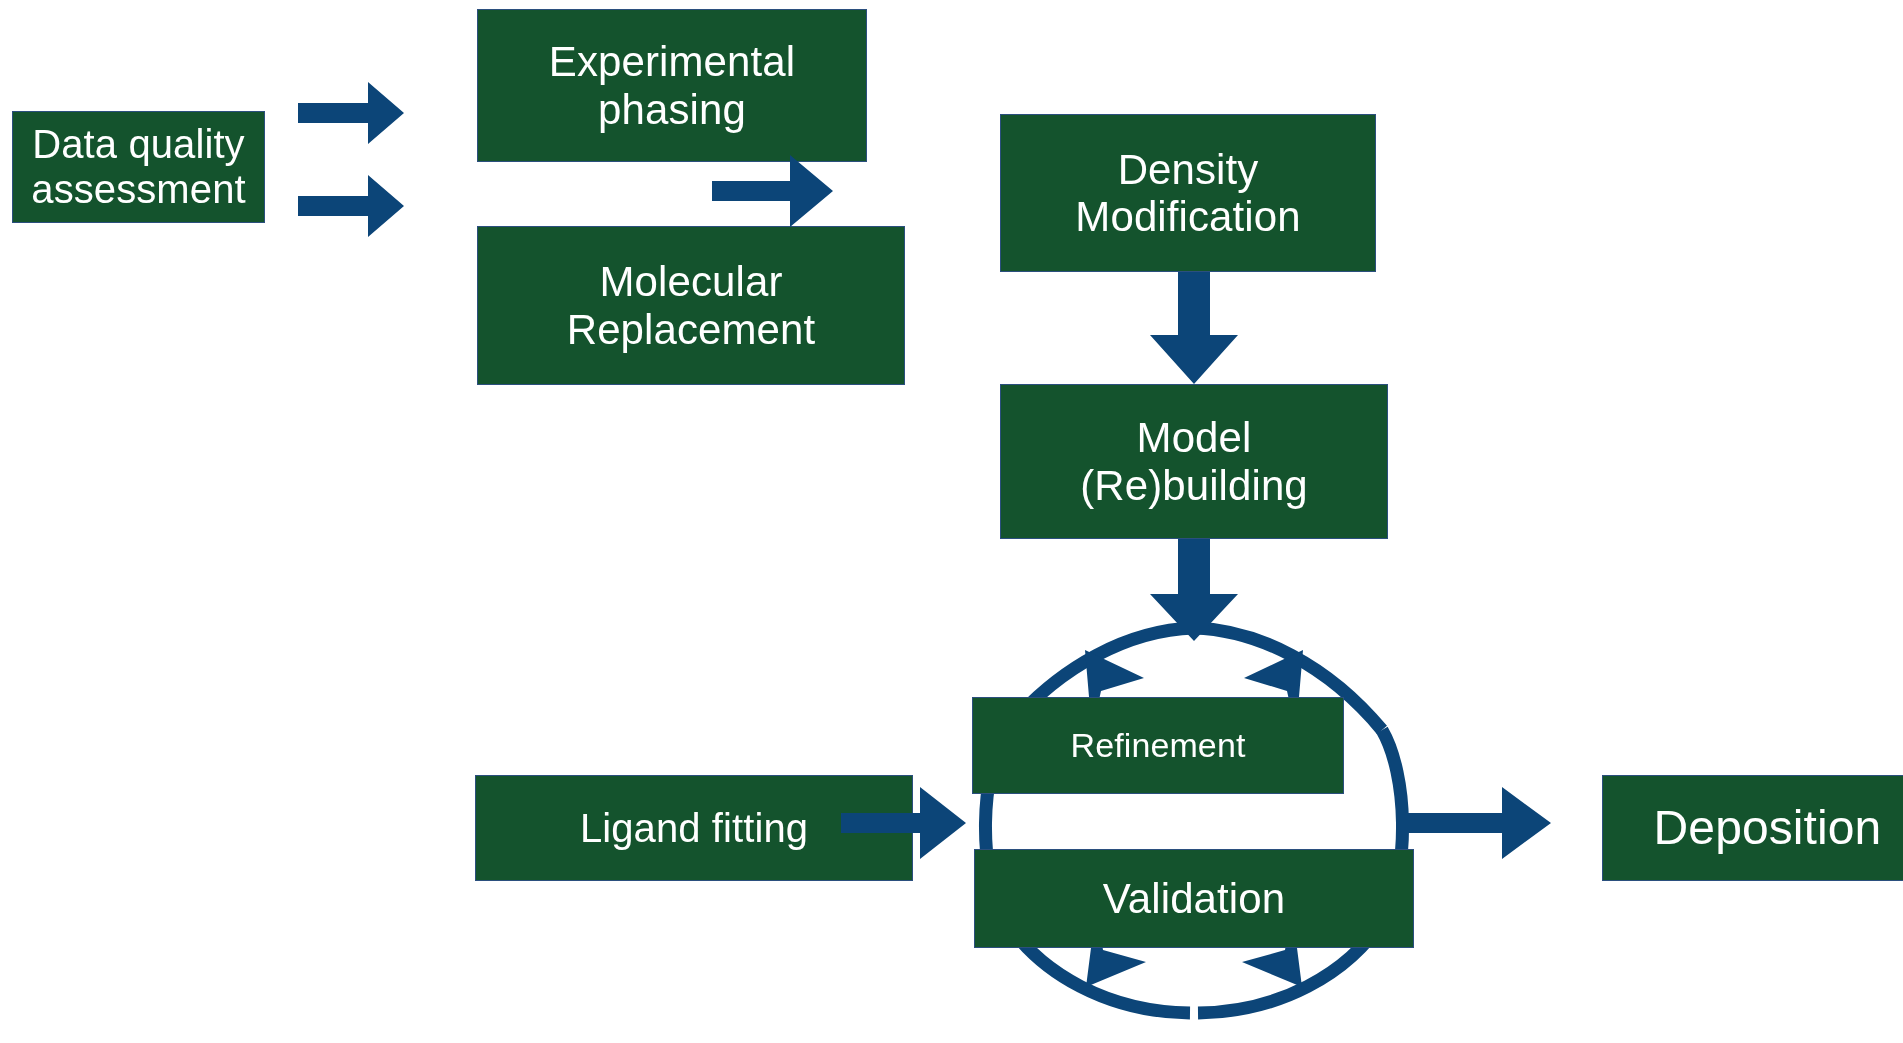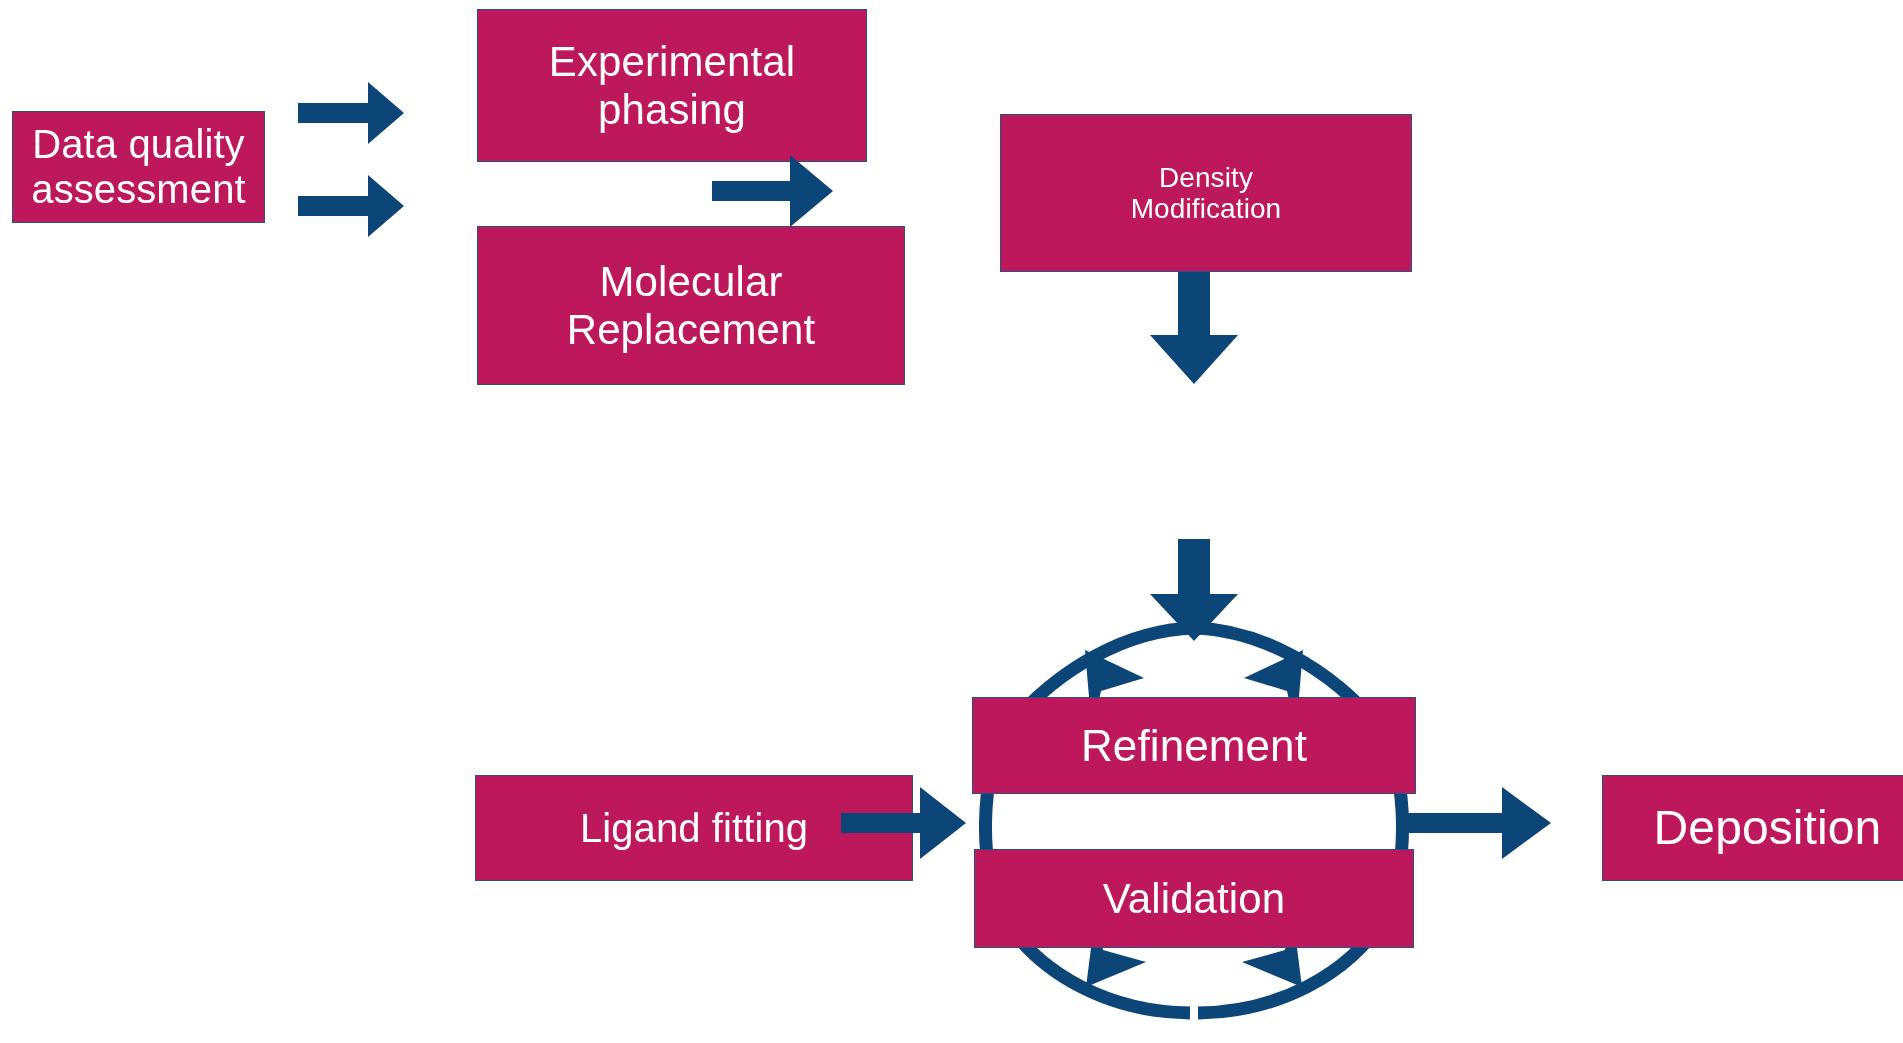--- a/index.html
+++ b/index.html
@@ -13,21 +13,21 @@
   #canvas {
     position: relative;
     width: 1903px;
     height: 1043px;
     background: #ffffff;
     overflow: hidden;
   }
   .node {
     position: absolute;
     box-sizing: border-box;
-    background: #be185d;
+    background: #14532d;
     border: 1px solid #2B4F7E;
     color: #ffffff;
     display: flex;
     align-items: center;
     justify-content: center;
     text-align: center;
     line-height: 1.12;
     font-weight: 400;
     letter-spacing: 0.1px;
     white-space: pre-line;
@@ -35,23 +35,23 @@
   .node-label {
     display: block;
     width: 100%;
     white-space: pre-line;
   }
 
   
   #node-data-quality   { left: 12px;   top: 111px; width: 253px; height: 112px; font-size: 40px; }
   #node-exp-phasing    { left: 477px;  top: 9px;   width: 390px; height: 153px; font-size: 42px; }
   #node-mol-replace    { left: 477px;  top: 226px; width: 428px; height: 159px; font-size: 42px; }
-  #node-density-mod    { left: 1000px; top: 114px; width: 412px; height: 158px; font-size: 28px; }
+  #node-density-mod    { left: 1000px; top: 114px; width: 376px; height: 158px; font-size: 42px; }
   #node-model-rebuild  { left: 1000px; top: 384px; width: 388px; height: 155px; font-size: 42px; }
-  #node-refinement     { left: 972px;  top: 697px; width: 444px; height: 97px;  font-size: 44px; z-index: 5; }
+  #node-refinement     { left: 972px;  top: 697px; width: 372px; height: 97px;  font-size: 34px; z-index: 5; }
   #node-validation     { left: 974px;  top: 849px; width: 440px; height: 99px;  font-size: 42px; z-index: 5; }
   #node-ligand-fitting { left: 475px;  top: 775px; width: 438px; height: 106px; font-size: 40px; }
   #node-deposition     { left: 1560px; top: 775px; width: 331px; height: 106px; font-size: 48px; margin-left: 42px; }
 
   .svg-layer {
     position: absolute;
     left: 0; top: 0;
     width: 1903px;
     height: 1043px;
     pointer-events: none;
@@ -103,20 +103,24 @@
   <div class="node" id="node-mol-replace">
     <span class="node-label">Molecular
 Replacement</span>
   </div>
 
   <div class="node" id="node-density-mod">
     <span class="node-label">Density
 Modification</span>
   </div>
 
+  <div class="node" id="node-model-rebuild">
+    <span class="node-label">Model
+(Re)building</span>
+  </div>
 
   <div class="node" id="node-refinement">
     <span class="node-label">Refinement</span>
   </div>
 
   <div class="node" id="node-validation">
     <span class="node-label">Validation</span>
   </div>
 
   <div class="node" id="node-ligand-fitting">

